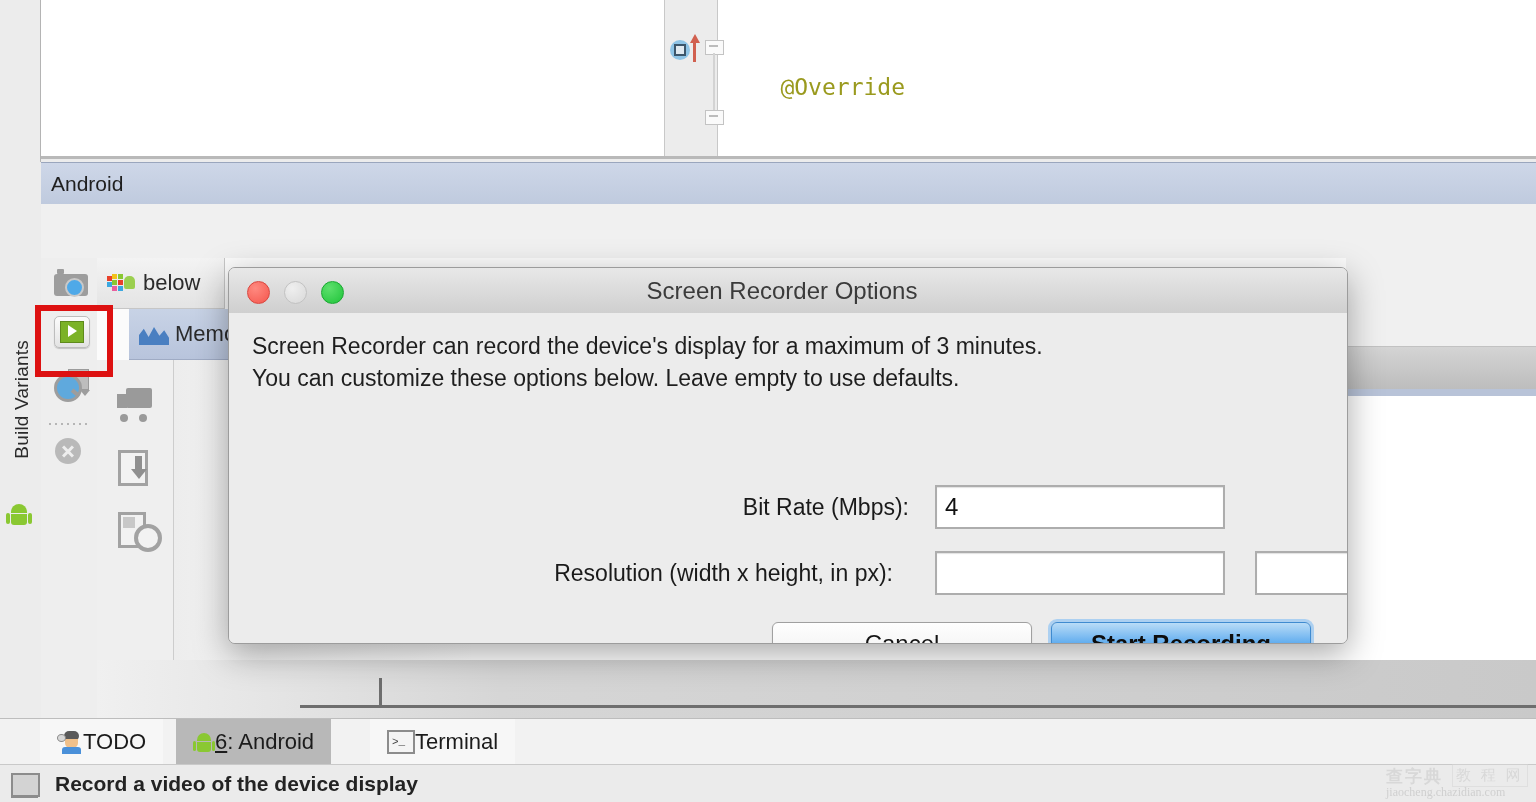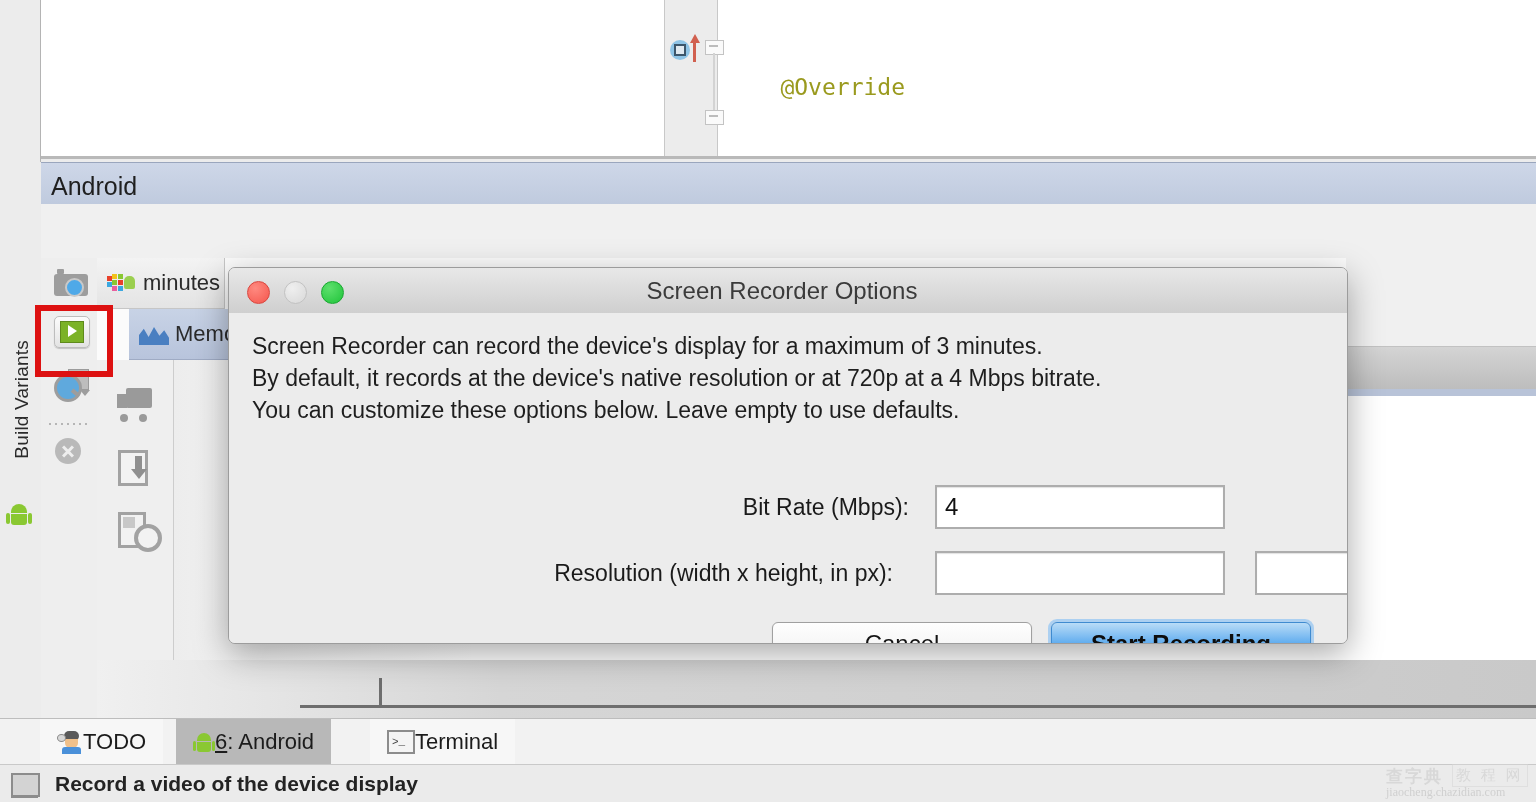--- a/index.html
+++ b/index.html
@@ -34,21 +34,21 @@
   .gut-arrow .head{position:absolute;left:0;top:0;width:0;height:0;border-left:5px solid transparent;border-right:5px solid transparent;border-bottom:9px solid #d1604f;}
   .fold{position:absolute;width:17px;height:13px;border:1.5px solid #c3c3c3;background:#fafafa;}
   .fold:after{content:"";position:absolute;left:3px;top:4px;width:9px;height:1.5px;background:#bcbcbc;}
   .fold.f1{left:705px;top:40px;}
   .fold.f2{left:705px;top:110px;}
   .fold-line{position:absolute;left:713px;top:53px;width:1.5px;height:58px;background:#d3d3d3;}
 
   
   .andr-header{position:absolute;left:41px;top:162px;width:1495px;height:42px;
       background:linear-gradient(#ced7e8,#bfcade);border-top:1px solid #9aa6bd;border-bottom:1px solid #9aa6bd;}
-  .andr-header .t{position:absolute;left:10px;top:9px;font-size:25px;color:#1f1f1f;}
+  .andr-header .t{position:absolute;left:10px;top:9px;font-size:21px;color:#1f1f1f;}
 
   .andr-left-rail{position:absolute;left:0;top:162px;width:41px;height:556px;background:#ececec;border-right:1px solid #b9b9b9;}
 
   
   .vbtn{position:absolute;left:2px;width:37px;transform-origin:center;}
   .vlabel{position:absolute;writing-mode:vertical-rl;transform:rotate(180deg);
           font-size:19px;color:#2a2a2a;white-space:nowrap;letter-spacing:.2px;}
   .rail-icon{position:absolute;left:6px;width:26px;height:26px;}
 
   
@@ -280,21 +280,21 @@
         <span style="left:0;top:4px;background:#e8402a;"></span>
         <span style="left:0;top:10px;background:#3ba8e0;"></span>
         <span style="left:5px;top:2px;background:#f2c21a;"></span>
         <span style="left:5px;top:8px;background:#8ac832;"></span>
         <span style="left:5px;top:14px;background:#e8609e;"></span>
         <span style="left:11px;top:2px;background:#8ac832;"></span>
         <span style="left:11px;top:8px;background:#e8402a;"></span>
         <span style="left:11px;top:14px;background:#3ba8e0;"></span>
         <span style="left:17px;top:4px;width:11px;height:13px;background:#9bcf4f;border-radius:5px 5px 2px 2px;"></span>
       </span>
-      <span class="lbl">minutes</span>
+      <span class="lbl">below</span>
     </div>
 
     <div class="vtab" id="tab-memory">
       <span class="mem-ico">
         <span style="position:absolute;left:0;bottom:0;width:30px;height:18px;background:#4a7fc1;
               clip-path:polygon(0% 100%,0% 45%,16% 10%,32% 55%,50% 0%,68% 48%,84% 18%,100% 60%,100% 100%);"></span>
       </span>
       <span class="lbl">Memory</span>
     </div>
 
@@ -336,21 +336,20 @@
     <div class="dlg-titlebar">
       <span class="tl" id="tl-close"></span>
       <span class="tl" id="tl-min"></span>
       <span class="tl" id="tl-max"></span>
       <span class="dlg-title">Screen Recorder Options</span>
     </div>
 
     <div class="dlg-body">
       <div class="dlg-desc">
         <div>Screen Recorder can record the device's display for a maximum of 3 minutes.</div>
-        <div>By default, it records at the device's native resolution or at 720p at a 4 Mbps bitrate.</div>
         <div>You can customize these options below. Leave empty to use defaults.</div>
       </div>
 
       <span class="fld-label" id="lbl-bitrate">Bit Rate (Mbps):</span>
       <div class="txtfield" id="fld-bitrate">
         <span>4</span>
       </div>
 
       <span class="fld-label" id="lbl-res">Resolution (width x height, in px):</span>
       <div class="txtfield" id="fld-res-w">

